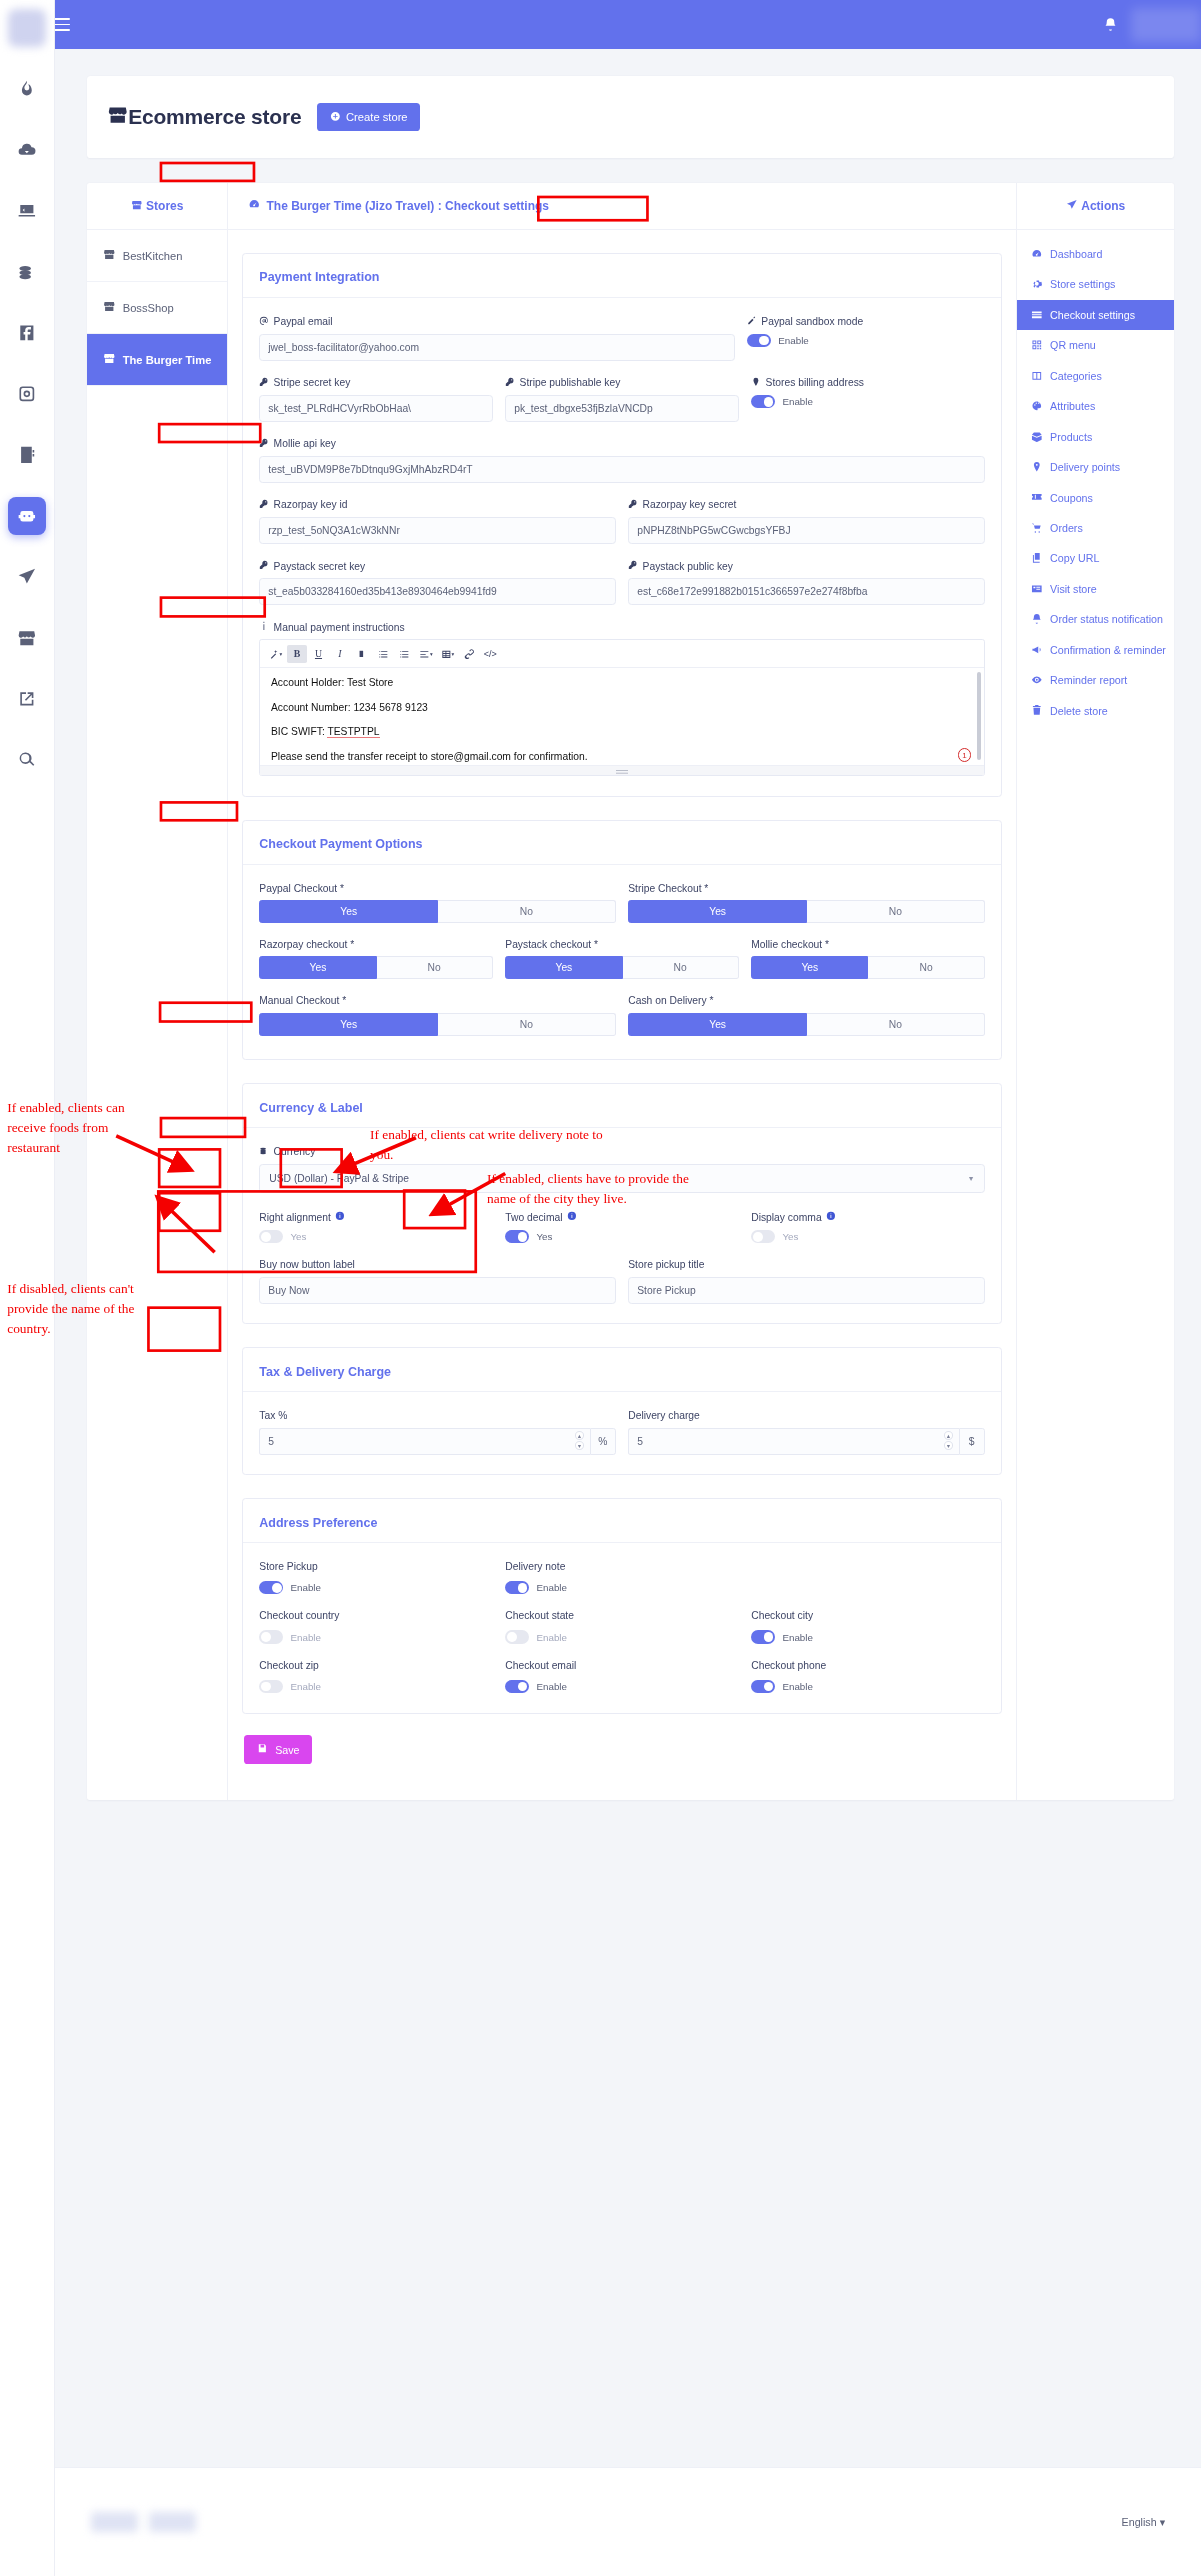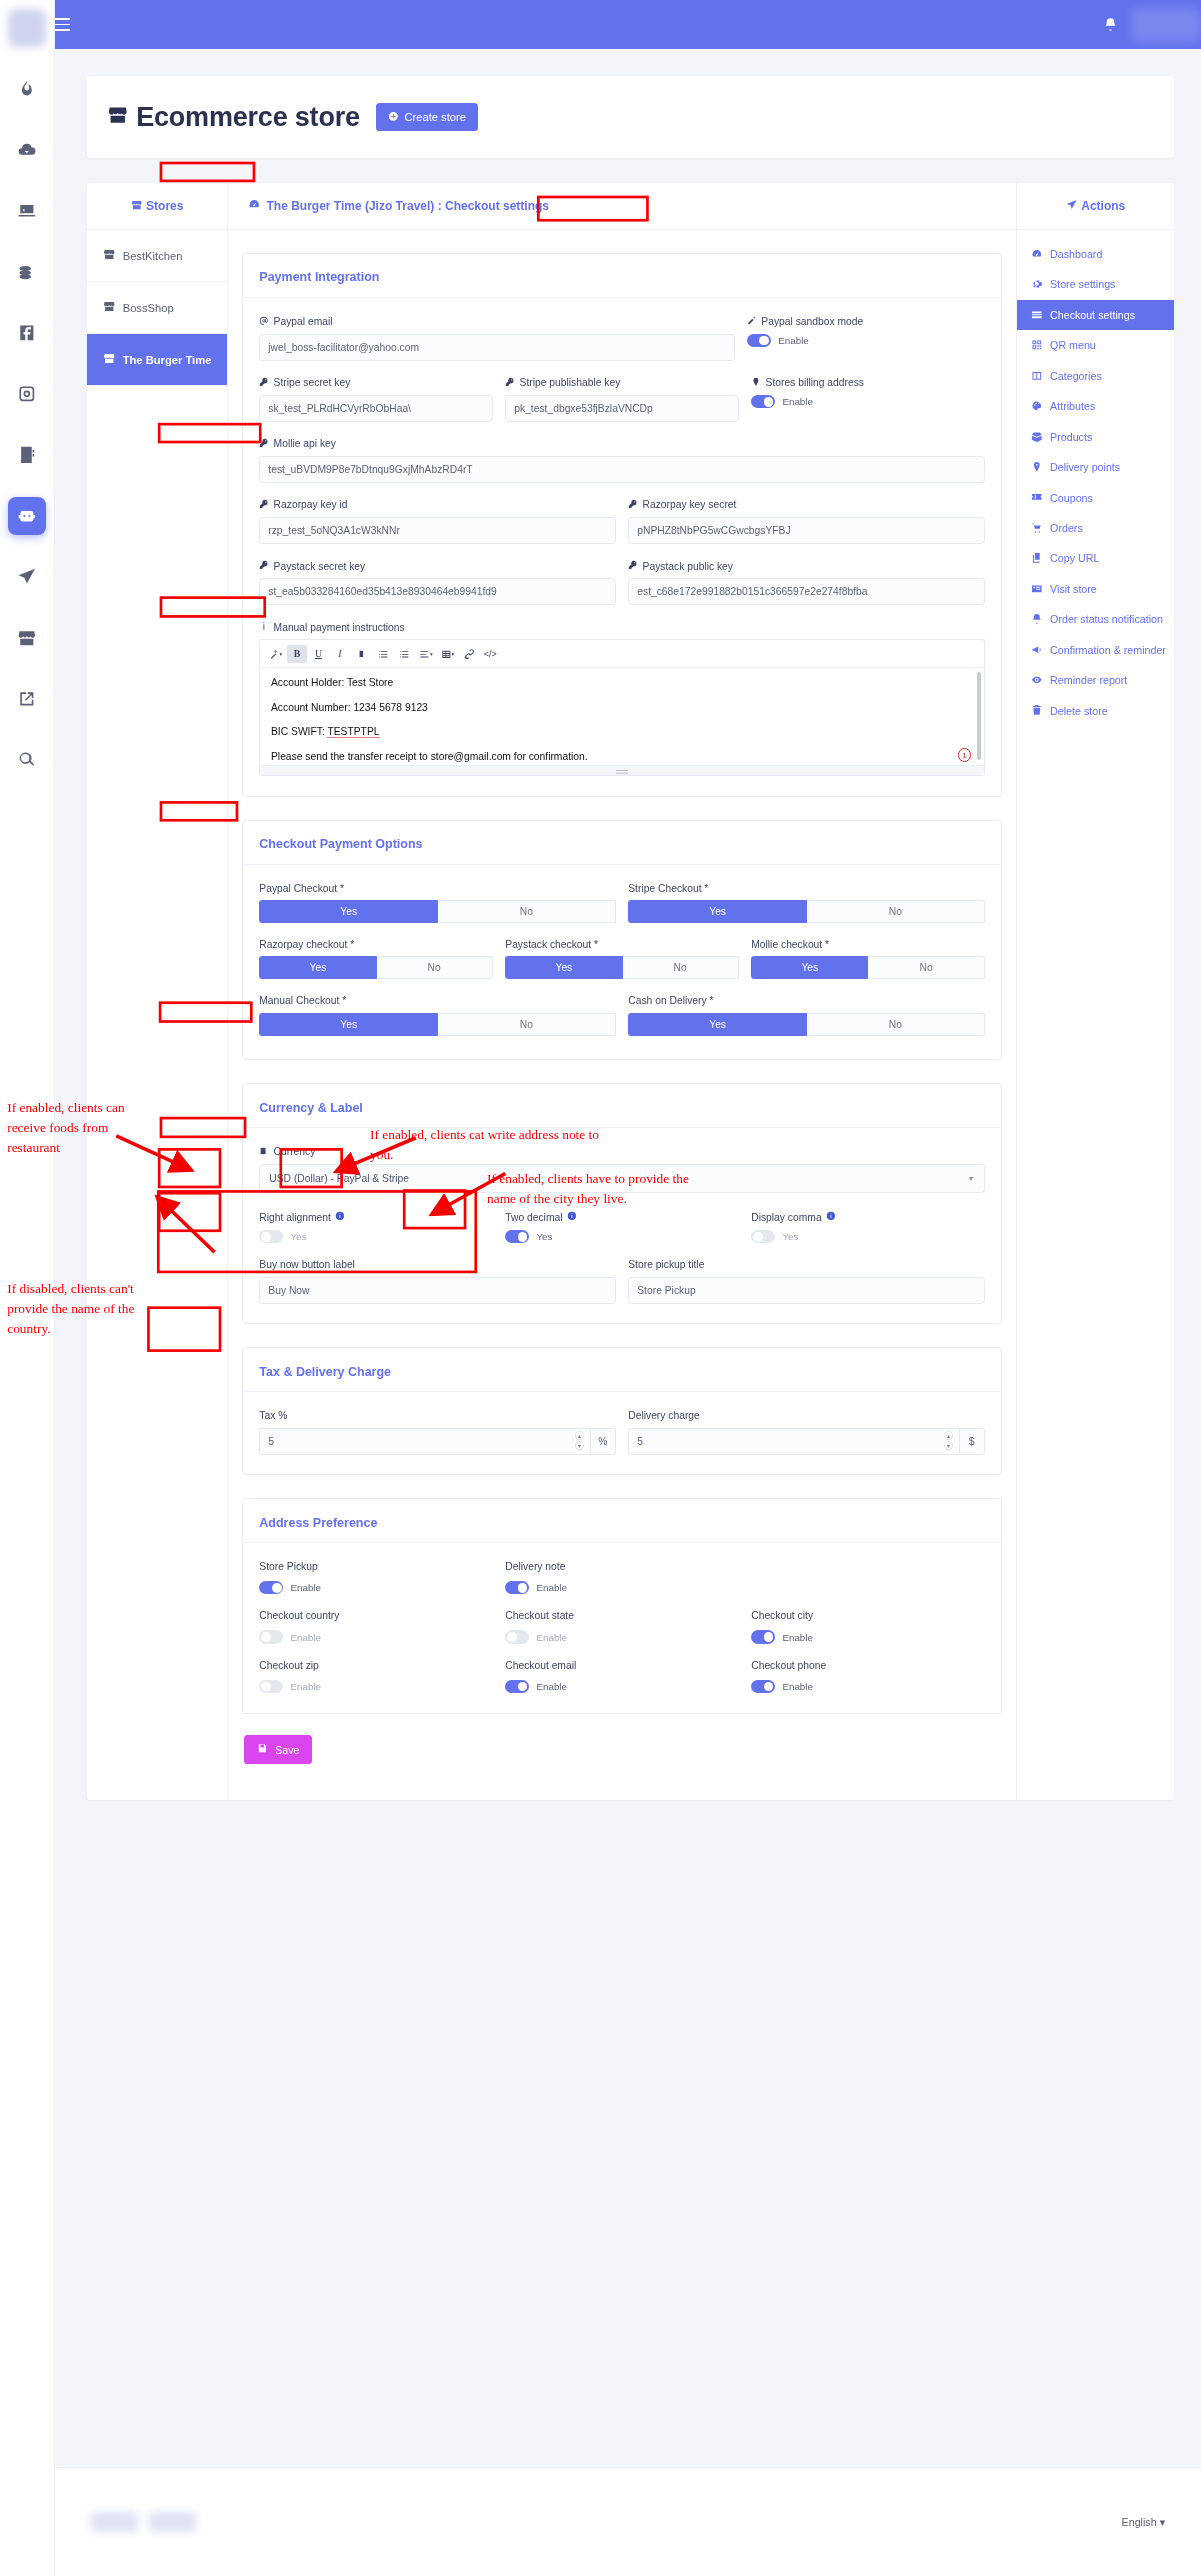--- a/index.html
+++ b/index.html
@@ -45,22 +45,22 @@
 
   
   .page { position:absolute; left:55px; top:49px; width:1146px; }
 
   .store-header {
     background:#fff; margin: 27px 27px 0 32px; border-radius:3.6px;
     height: 82px; display:flex; align-items:center; padding-left: 19.7px;
     box-shadow: 0 0.9px 1.8px rgba(30,40,90,.05);
   }
   .store-header .title {
-    font-size: 27px; font-weight:700; color:#2b3150; letter-spacing:-0.2px;
-    display:flex; align-items:center; gap:8px;
+    font-size: 21px; font-weight:700; color:#2b3150; letter-spacing:-0.2px;
+    display:flex; align-items:center; 
   }
   .store-header .title svg { width:21.5px;height:21.5px;fill:#2b3150;}
   .btn-create {
     margin-left: 16px; background:#6271ec; color:#fff; border:none;
     border-radius:3.6px; padding: 8px 12.5px; font-size:11.2px; cursor:pointer;
     display:flex; align-items:center; gap:5.4px; font-family:inherit;
   }
   .btn-create svg { width:10.7px;height:10.7px;fill:#fff;}
 
   
@@ -965,17 +965,17 @@
   <rect x="602" y="220" width="122" height="26" fill="none" stroke="#f40000" stroke-width="3"></rect>
 
   <line x1="130" y1="1270" x2="196" y2="1300" stroke="#f40000" stroke-width="4" marker-end="url(#ah)"></line>
   <line x1="465" y1="1272" x2="394" y2="1302" stroke="#f40000" stroke-width="4" marker-end="url(#ah)"></line>
   <line x1="565" y1="1312" x2="500" y2="1348" stroke="#f40000" stroke-width="4" marker-end="url(#ah)"></line>
   <line x1="240" y1="1400" x2="190" y2="1352" stroke="#f40000" stroke-width="4" marker-end="url(#ah)"></line>
 </svg>
 
 <div class="anno">
   <div class="atxt" style="left:7.2px; top:1098px; width:157px;">If enabled, clients can receive foods from restaurant</div>
-  <div class="atxt" style="left:370px; top:1125px; width:233px;">If enabled, clients cat write address note to you.</div>
+  <div class="atxt" style="left:370px; top:1125px; width:233px;">If enabled, clients cat write delivery note to you.</div>
   <div class="atxt" style="left:487px; top:1169px; width:210px;">If enabled, clients have to provide the name of the city they live.</div>
   <div class="atxt" style="left:7.2px; top:1279px; width:152px;">If disabled, clients can't provide the name of the country.</div>
 </div>
 
 
 </body></html>

